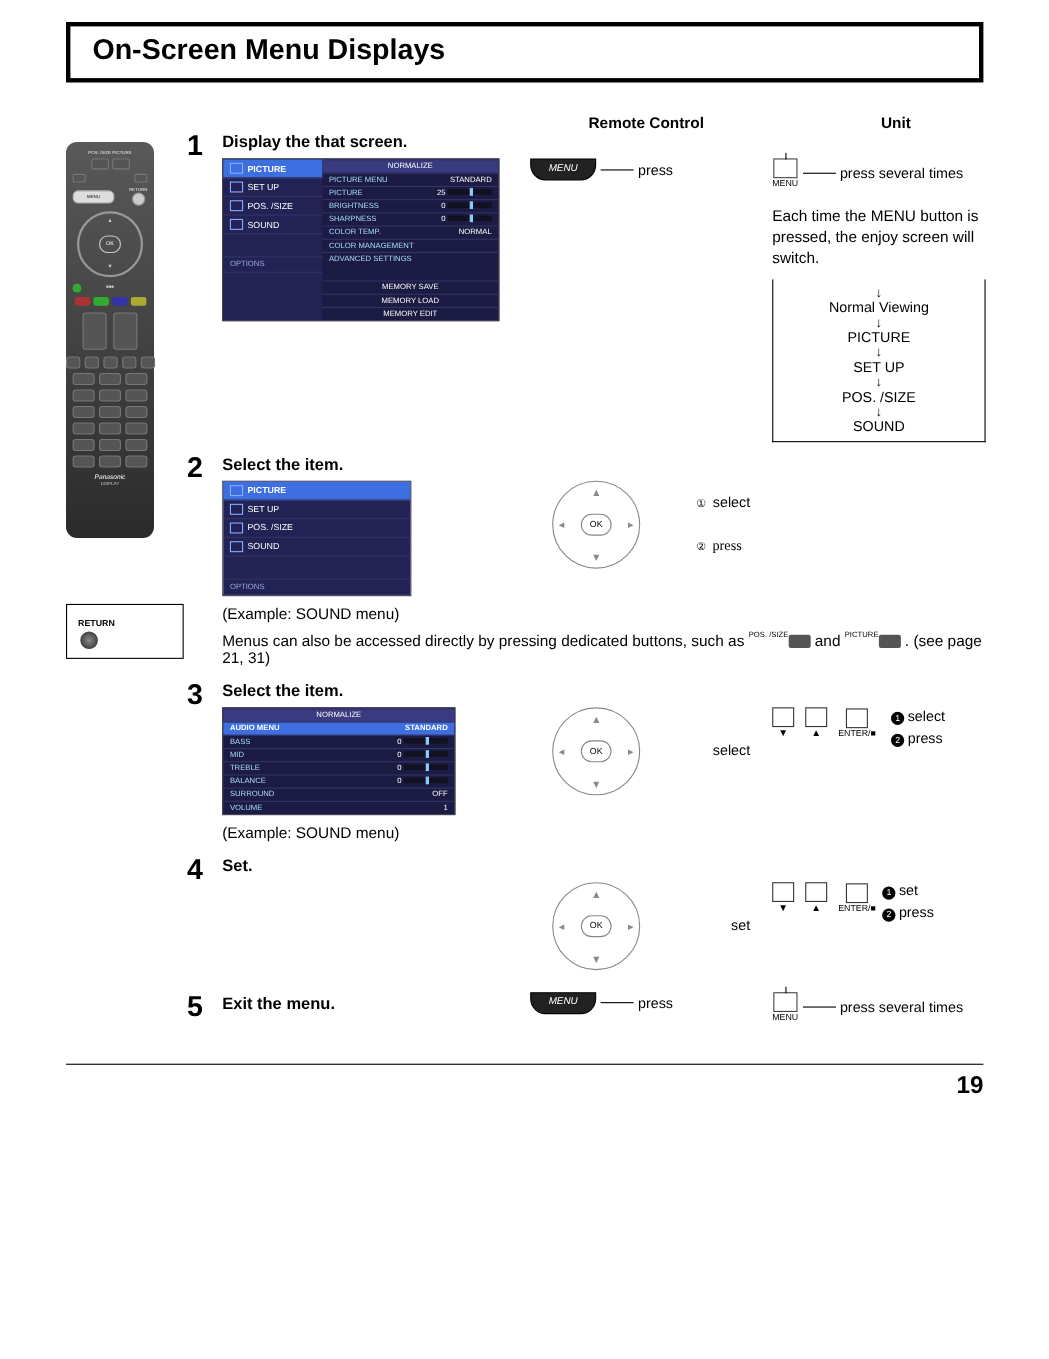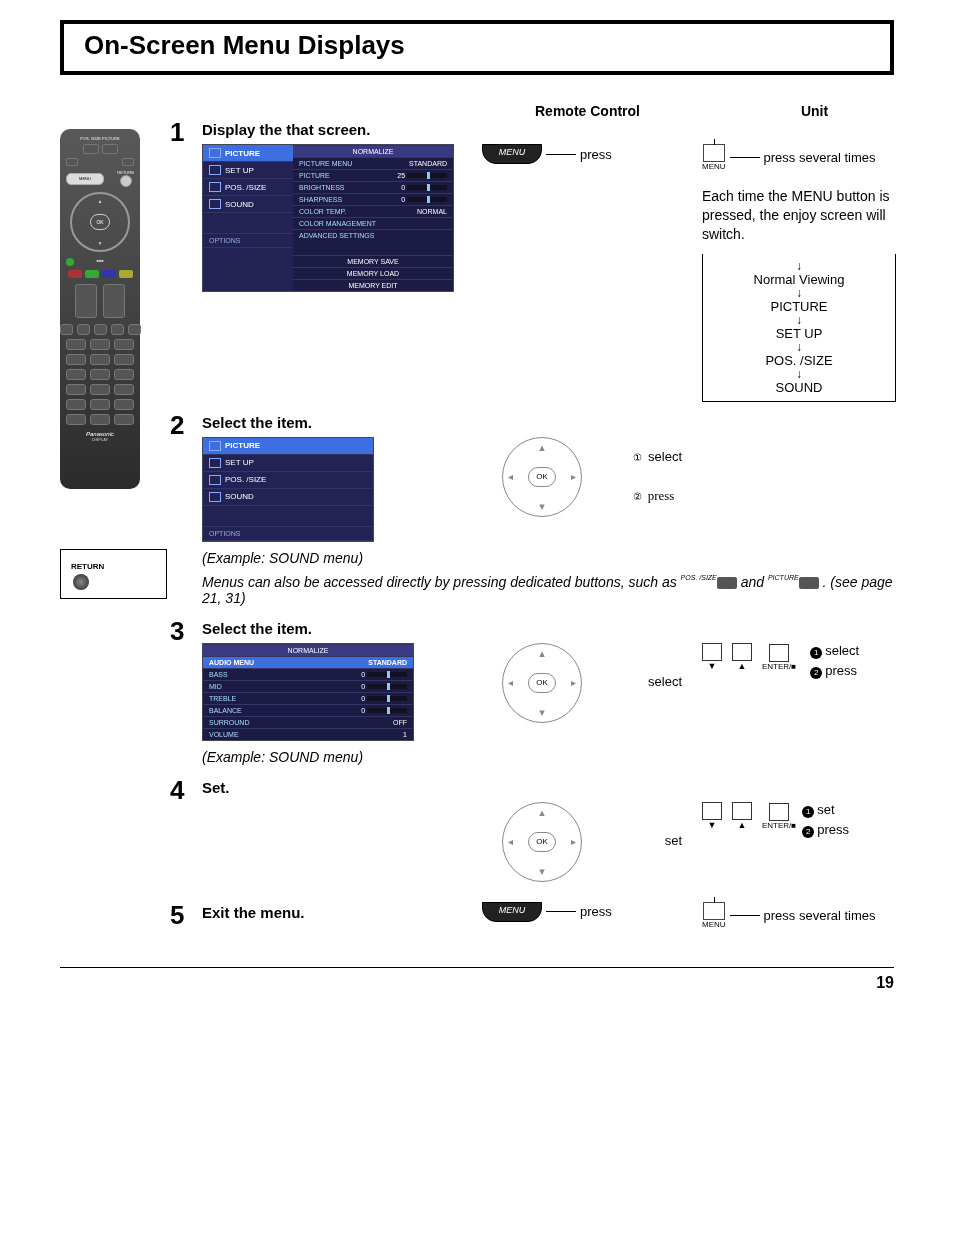--- a/index.html
+++ b/index.html
@@ -204,23 +204,23 @@
   .unit-three {
     display:flex;align-items:flex-end;gap:10px;
   }
   .unit-three .ubtn{display:flex;flex-direction:column;align-items:center;font-size:8px;}
   .unit-three .sq{width:18px;height:16px;border:1px solid #333;}
   .unit-three .arrow-sym{font-size:9px;}
   .black-dot{display:inline-block;width:12px;height:12px;border-radius:50%;background:#000;color:#fff;font-size:8px;text-align:center;line-height:12px;margin-right:3px;}
 
   .callout-line{display:flex;align-items:center;}
 
-  .note{font-size:14px;margin:8px 0 2px;font-style:italic;}
+  .note{font-size:14px;margin:8px 0 2px;}
   .footer-rule{border-top:1px solid #000;margin-top:28px;}
-  .page-num{text-align:right;font-weight:bold;font-size:16px;margin-top:6px;}
+  .page-num{text-align:right;font-weight:bold;font-size:22px;margin-top:6px;}
 
   .small-btn-icon{display:inline-block;width:20px;height:12px;background:#555;border-radius:2px;vertical-align:middle;}
   .small-btn-label{font-size:7px;vertical-align:top;display:inline-block;line-height:7px;}
 </style>
 </head>
 <body>
 
 <div class="page">
 
   <div class="title-box">

